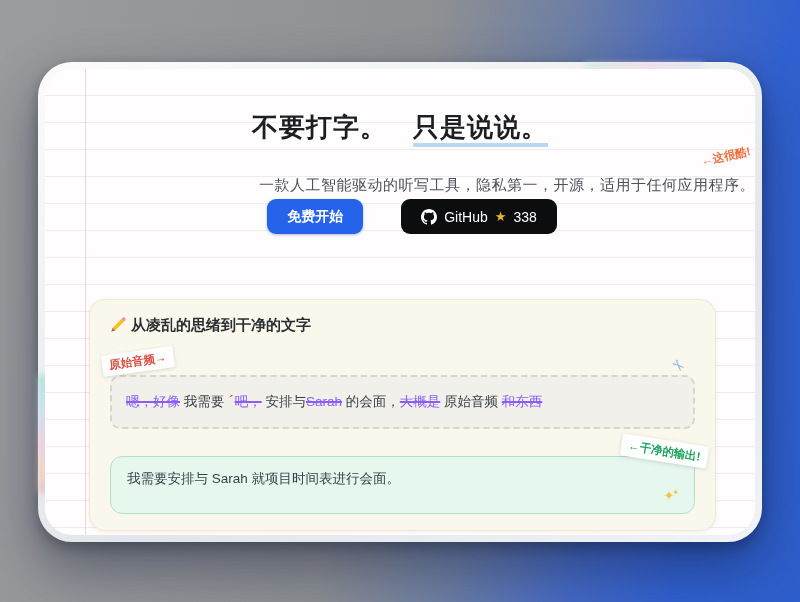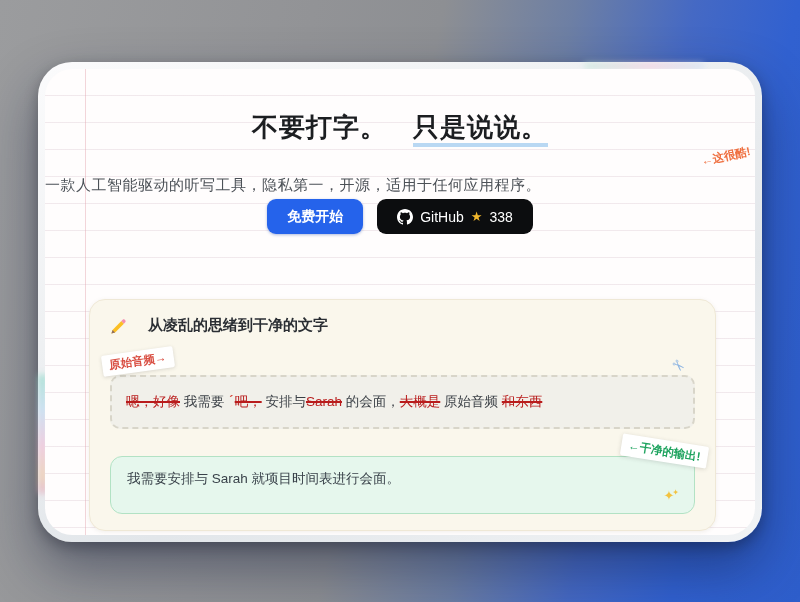--- a/index.html
+++ b/index.html
@@ -49,33 +49,33 @@
   
   .hero-title {
     position: absolute; top: 24px; left: 0; right: 0;
     text-align: center;
     font-size: 26px; font-weight: 900; color: #1c1e21;
     letter-spacing: 1px;
   }
   .title-2 { margin-left: 26px; border-bottom: 4px solid #b9d8f3; padding-bottom: 1px; }
   .hero-subtitle {
     position: absolute; top: 92px; left: 0; right: 0;
-    text-align: left;
+    text-align: right;
     font-size: 15px; color: #4c5157; letter-spacing: .5px;
   }
   .cta-row {
     position: absolute; top: 130px; left: 0; right: 0;
     display: flex; justify-content: center; gap: 14px;
   }
   .btn {
     display: inline-flex; align-items: center; gap: 7px;
     height: 35px; padding: 0 20px;
     border: none; border-radius: 9px;
     font-size: 14px; font-weight: 700; color: #fff;
-    font-family: inherit; cursor: pointer;
+    font-family: inherit; cursor: pointer; margin-left: 24px;
   }
   .btn-primary { background: #2563eb; box-shadow: 0 1px 3px rgba(20,60,160,.35); }
   .btn-github  { background: #0c0d0f; font-weight: 400; text-align: center; }
   .gh-icon { width: 16px; height: 16px; fill: #fff; display: block; }
   .gh-star { color: #f1b72c; font-size: 13px; }
 
   .note { font-size: 11.5px; font-weight: 700; white-space: nowrap; }
   .note-cool {
     position: absolute; top: 80px; right: 4px;
     color: #ef7040; transform: rotate(-12deg);
@@ -85,21 +85,21 @@
   .demo-card {
     position: absolute; left: 44px; top: 230px;
     width: 627px; height: 232px;
     box-sizing: border-box; padding: 16px 20px 14px;
     background: #faf7ec;
     border: 1px solid #efe8d6;
     border-radius: 16px;
     box-shadow: 0 1px 4px rgba(120,110,80,.10);
   }
   .demo-title {
-    display: flex; align-items: flex-end; gap: 21px;
+    display: flex; align-items: flex-start; gap: 4px;
     font-size: 15px; font-weight: 700; color: #2a2e33;
     margin: 0 0 40px 0;
   }
   .pencil { width: 17px; height: 17px; display: block; }
 
   .raw-wrap { position: relative; margin-bottom: 27px; }
   .sticker {
     position: absolute; z-index: 3;
     background: #fff; padding: 3px 7px; border-radius: 2px;
     box-shadow: 0 1px 4px rgba(60,60,60,.18);
@@ -109,21 +109,21 @@
 
   .raw-box {
     position: relative;
     box-sizing: border-box;
     border: 2px dashed #d8d5c9;
     background: #f1f0ea;
     border-radius: 10px;
     padding: 15px 14px;
     font-size: 13.5px; color: #3a3f45; line-height: 1.4;
   }
-  .strike { color: #b91c1c; text-decoration: line-through; text-decoration-thickness: 1.5px; }
+  .strike { color: #8b5cf6; text-decoration: line-through; text-decoration-thickness: 1.5px; }
   .caret  { color: #d94f43; font-weight: 900; font-size: 14px; margin: 0 1px; }
   .scissors {
     position: absolute; top: -18px; right: 10px;
     color: #8cb4e2; font-size: 15px;
     display: inline-block; transform: rotate(45deg);
   }
 
   .clean-box {
     position: relative;
     box-sizing: border-box;

